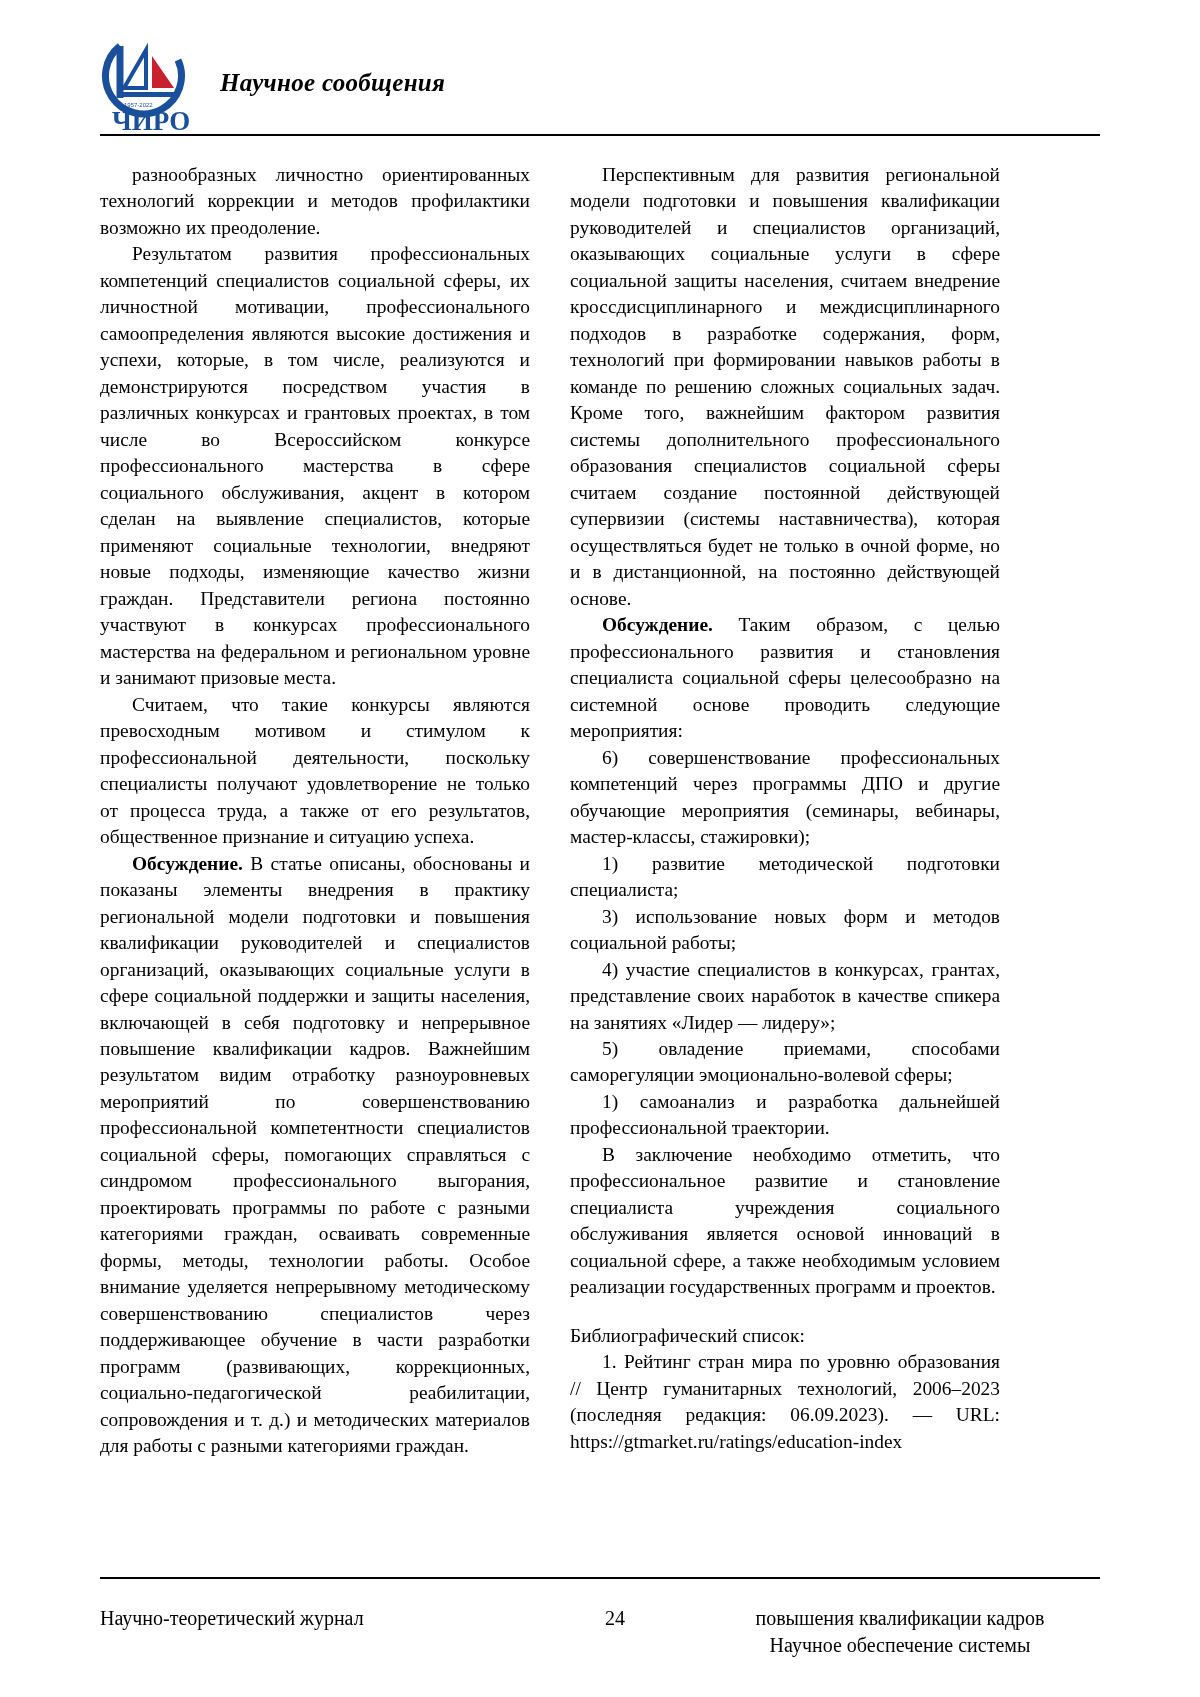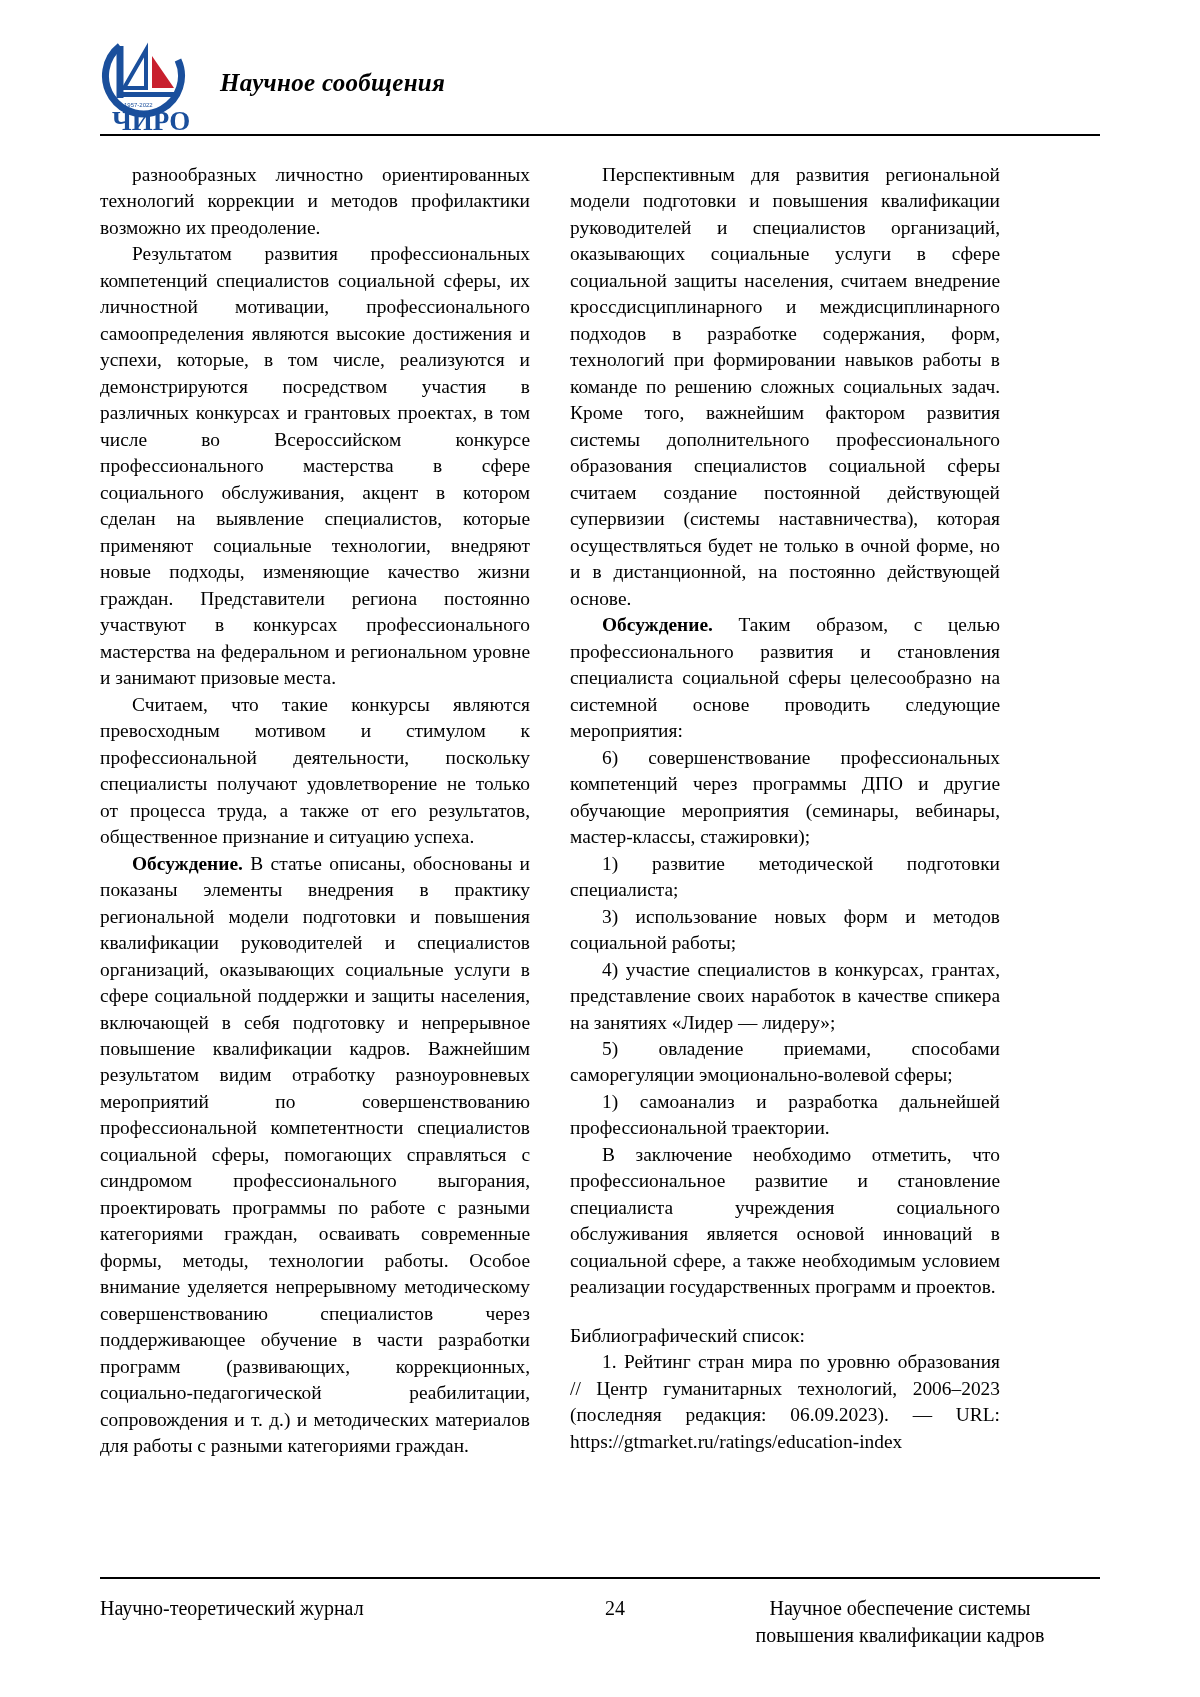--- a/index.html
+++ b/index.html
@@ -84,21 +84,21 @@
     position: absolute;
     left: 100px;
     right: 100px;
     bottom: 118px;
     border-top: 2.5px solid #000;
   }
   .footer {
     position: absolute;
     left: 100px;
     right: 100px;
-    bottom: 48px;
+    bottom: 38px;
     display: flex;
     align-items: flex-start;
     justify-content: space-between;
     font-size: 20px;
     line-height: 1.35;
   }
   .footer-left { width: 330px; text-align: left; }
   .footer-center { width: 120px; text-align: right; }
   .footer-right { width: 400px; text-align: center; }
 </style>
@@ -151,18 +151,18 @@
       <p><span>1. Рейтинг стран мира по уровню образования // Центр гуманитарных технологий, 2006–2023 (последняя редакция: 06.09.2023). — URL: https://gtmarket.ru/ratings/education-index</span></p>
     </div>
 
   </div>
 
   <div class="footer-rule"></div>
   <div class="footer">
     <div class="footer-left">Научно-теоретический журнал</div>
     <div class="footer-center">24</div>
     <div class="footer-right">
+      <div>повышения квалификации кадров</div>
       <div>Научное обеспечение системы</div>
-      <div>повышения квалификации кадров</div>
     </div>
   </div>
 
 </div>
 
 </body></html>

